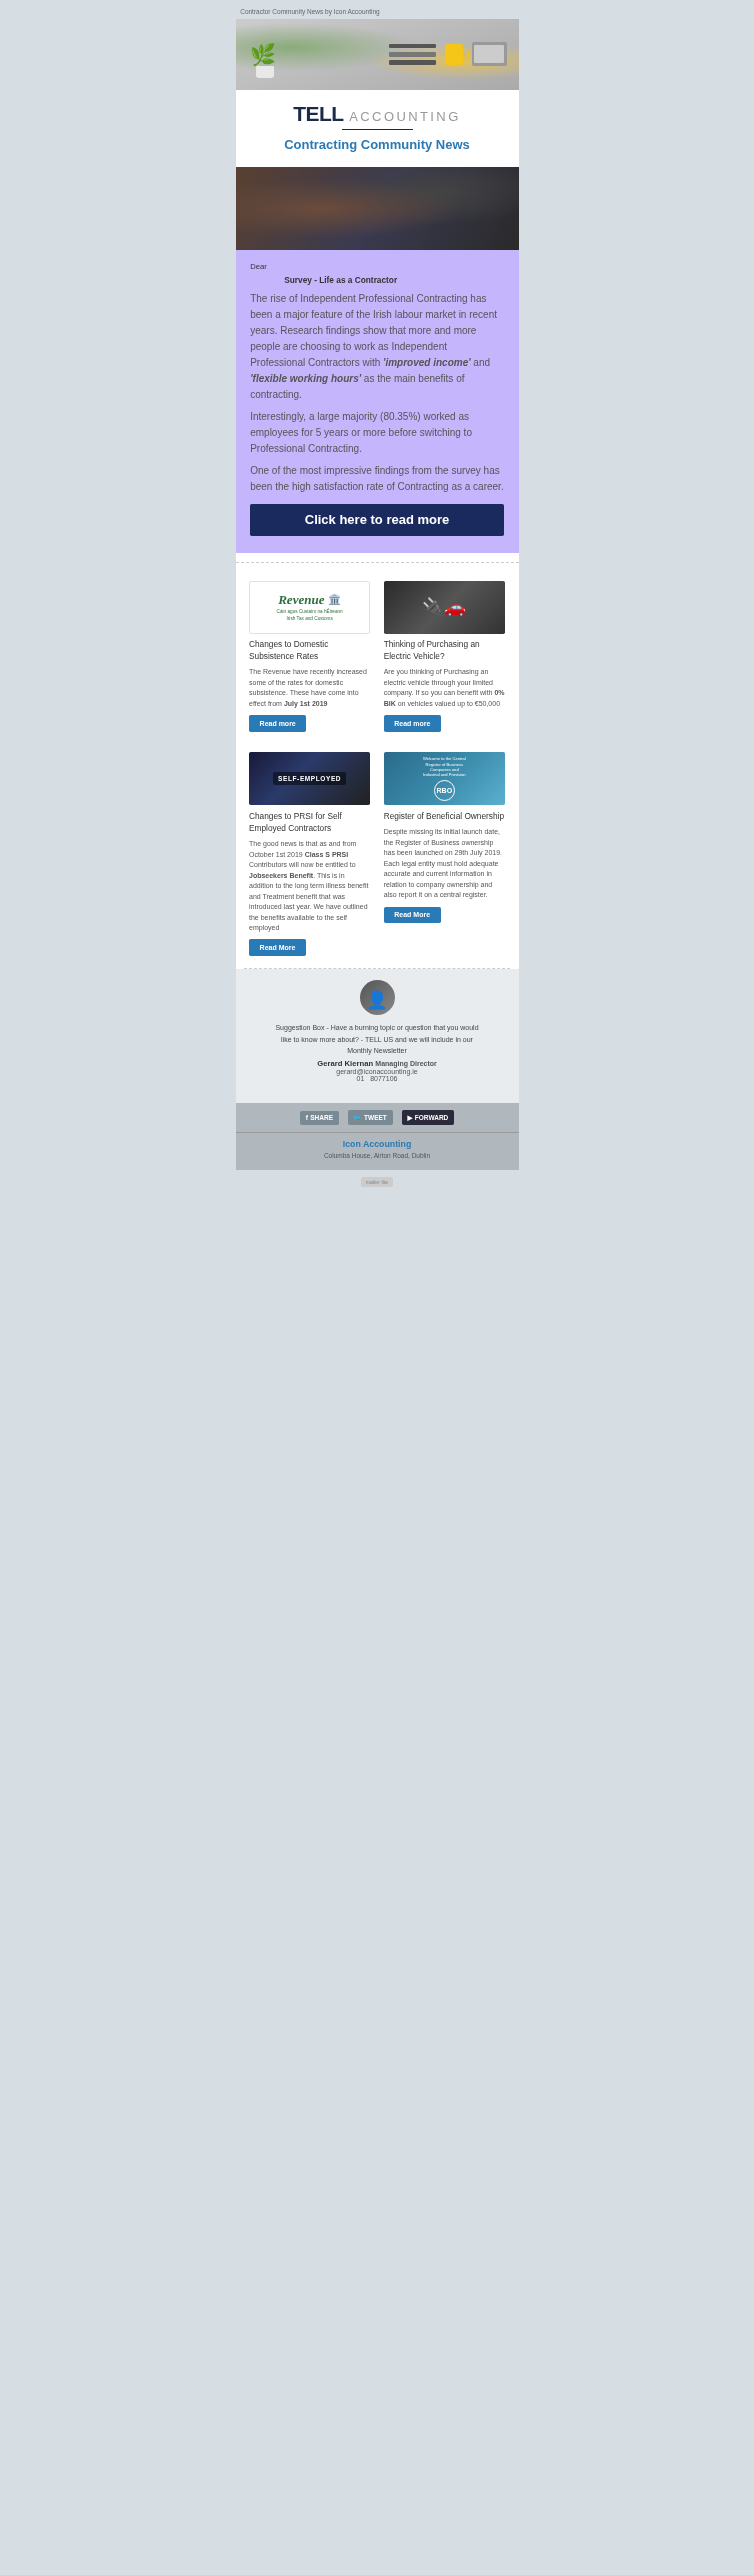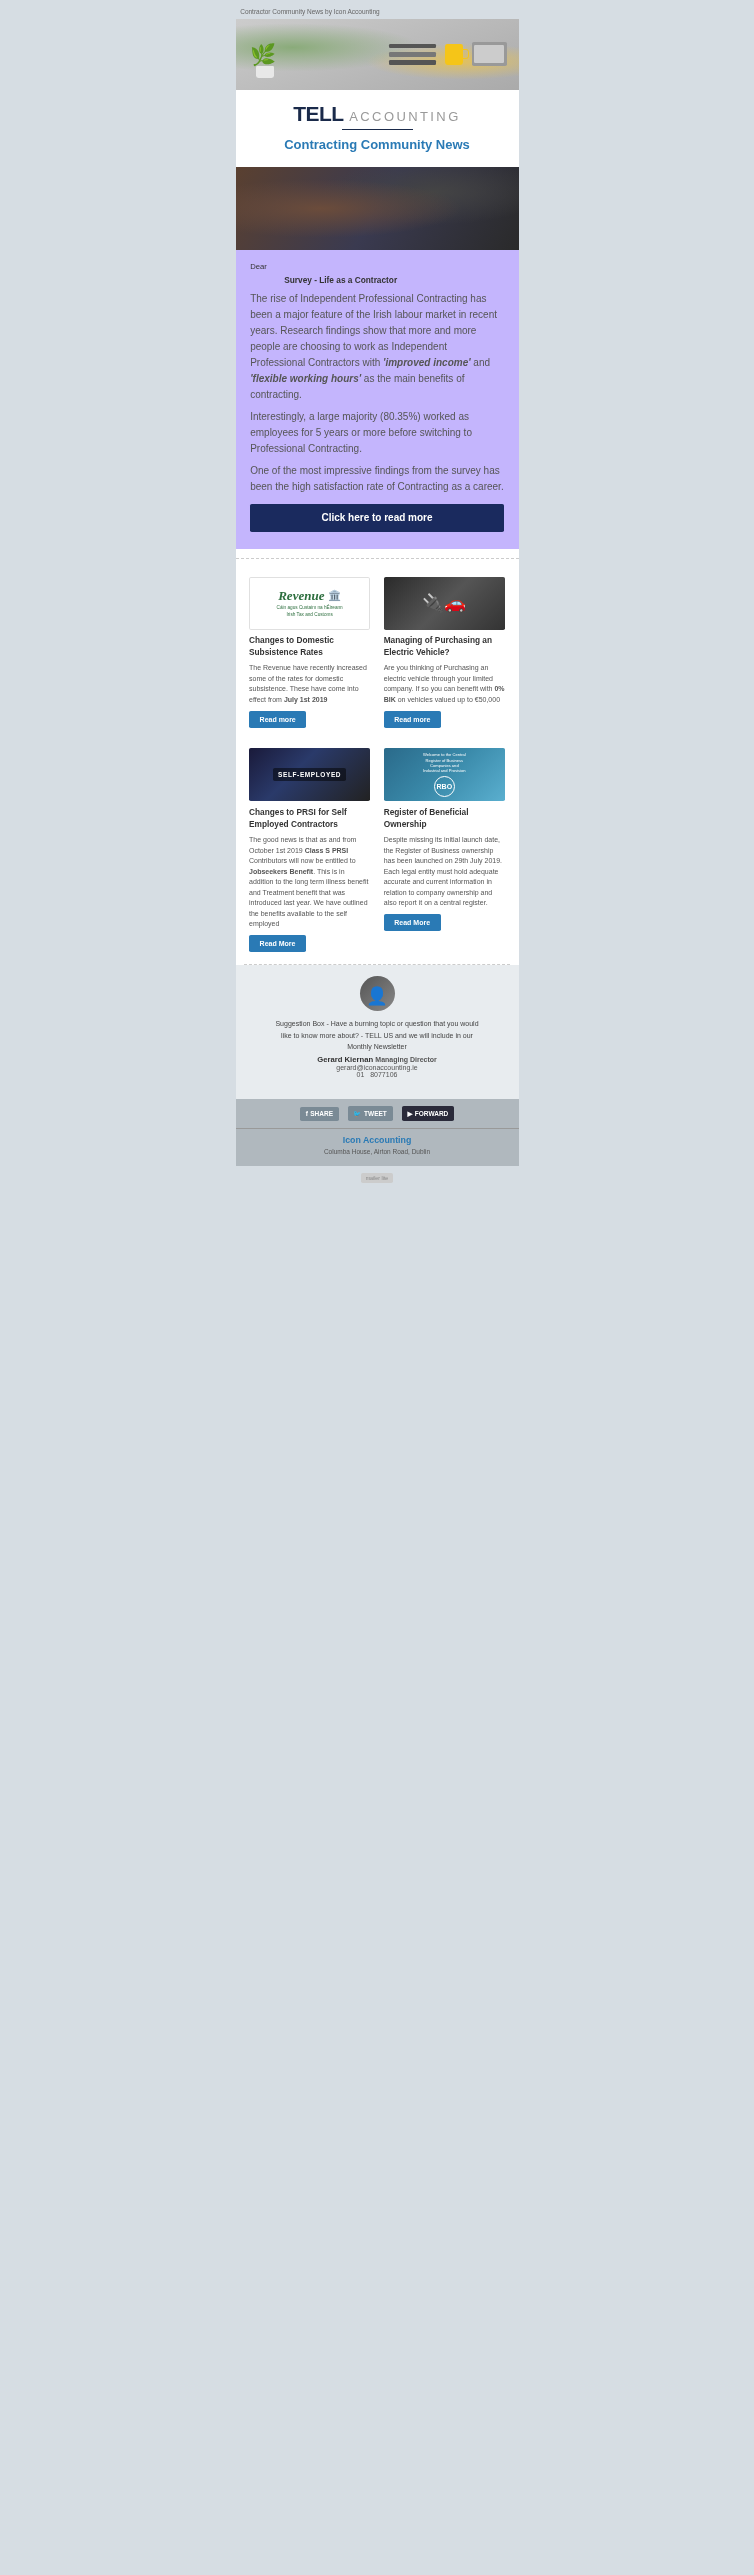--- a/index.html
+++ b/index.html
@@ -184,21 +184,21 @@
       font-style: italic;
       font-weight: bold;
     }
     .cta-button-full {
       display: block;
       width: 100%;
       background: #1a2a5e;
       color: #fff;
       text-align: center;
       padding: 8.3px;
-      font-size: 10px;
+      font-size: 13px;
       font-weight: bold;
       border: none;
       cursor: pointer;
       border-radius: 1.8px;
       margin: 8.8px 0 5.9px;
       text-decoration: none;
     }
     
     .divider {
       border: none;
@@ -258,21 +258,21 @@
       width: 100%;
       height: 53px;
       background: linear-gradient(135deg, #2a2a2a 0%, #555 50%, #333 100%);
       display: flex;
       align-items: center;
       justify-content: center;
       border-radius: 1.8px;
     }
     .col-article-title {
       font-size: 8.3px;
-      font-weight: bold;
+      font-weight: normal;
       color: #333;
       margin-bottom: 4.7px;
       line-height: 1.4;
     }
     .col-article-para {
       font-size: 7px;
       color: #555;
       line-height: 1.5;
       margin-bottom: 5.9px;
     }
@@ -524,21 +524,21 @@
         <p class="col-article-para">
           <span>The Revenue have recently increased some of the rates for domestic subsistence. These have come into effect from </span><strong>July 1st 2019</strong>
         </p>
         <button class="read-more-btn">Read more</button>
       </div>
 
       <div class="col-half">
         <div class="col-image ev-img">
           <span style="font-size:17.7px;">🔌🚗</span>
         </div>
-        <p class="col-article-title">Managing of Purchasing an Electric Vehicle?</p>
+        <p class="col-article-title">Thinking of Purchasing an Electric Vehicle?</p>
         <p class="col-article-para">
           <span>Are you thinking of Purchasing an electric vehicle  through your limited company. If so you can benefit with </span><strong>0% BIK</strong><span> on vehicles valued up to €50,000</span>
         </p>
         <button class="read-more-btn">Read more</button>
       </div>
     </div>
 
     <div class="two-col">
 
       <div class="col-half">

